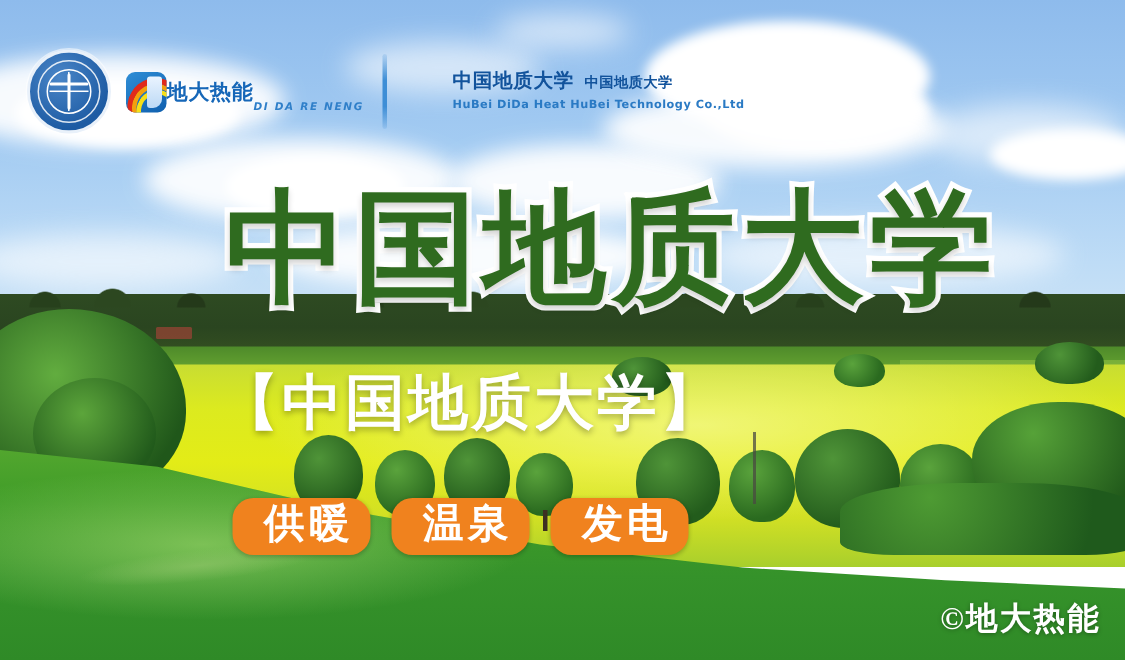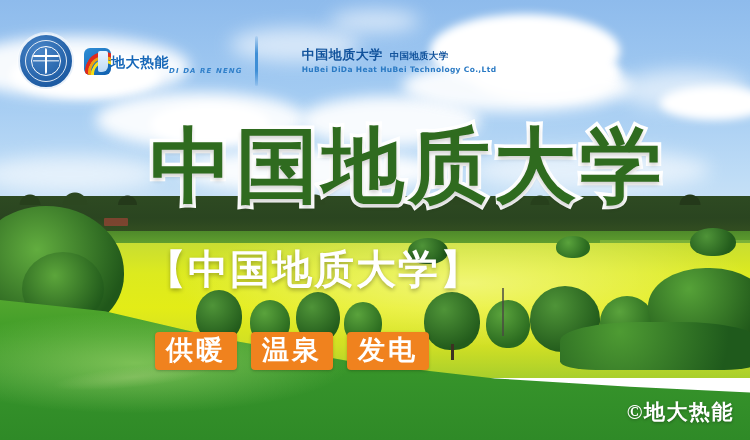--- a/index.html
+++ b/index.html
@@ -232,22 +232,22 @@
     position:absolute;left:146px;top:249px;
     font-size:40px;font-weight:bold;line-height:1;
     letter-spacing:2px;color:#ffffff;white-space:nowrap;
     text-shadow:0 2px 4px rgba(0,0,0,.30);
   }
 
   
   .tags{position:absolute;left:155px;top:332px;display:flex;gap:14px;}
   .tag{
     background:#f0821e;
-    border-radius:4px;
-    padding:3px 11px 5px 11px;
+    border-radius:14px;
+    padding:3px 11px 5px 21px;
     color:#ffffff;font-size:27px;font-weight:bold;line-height:1.12;
     letter-spacing:3px;white-space:nowrap;
     box-shadow:0 1px 3px rgba(0,0,0,.22);
   }
 
   
   .copyright{
     position:absolute;right:16px;bottom:14px;
     color:#ffffff;font-size:21px;font-weight:bold;letter-spacing:1.5px;
     white-space:nowrap;

